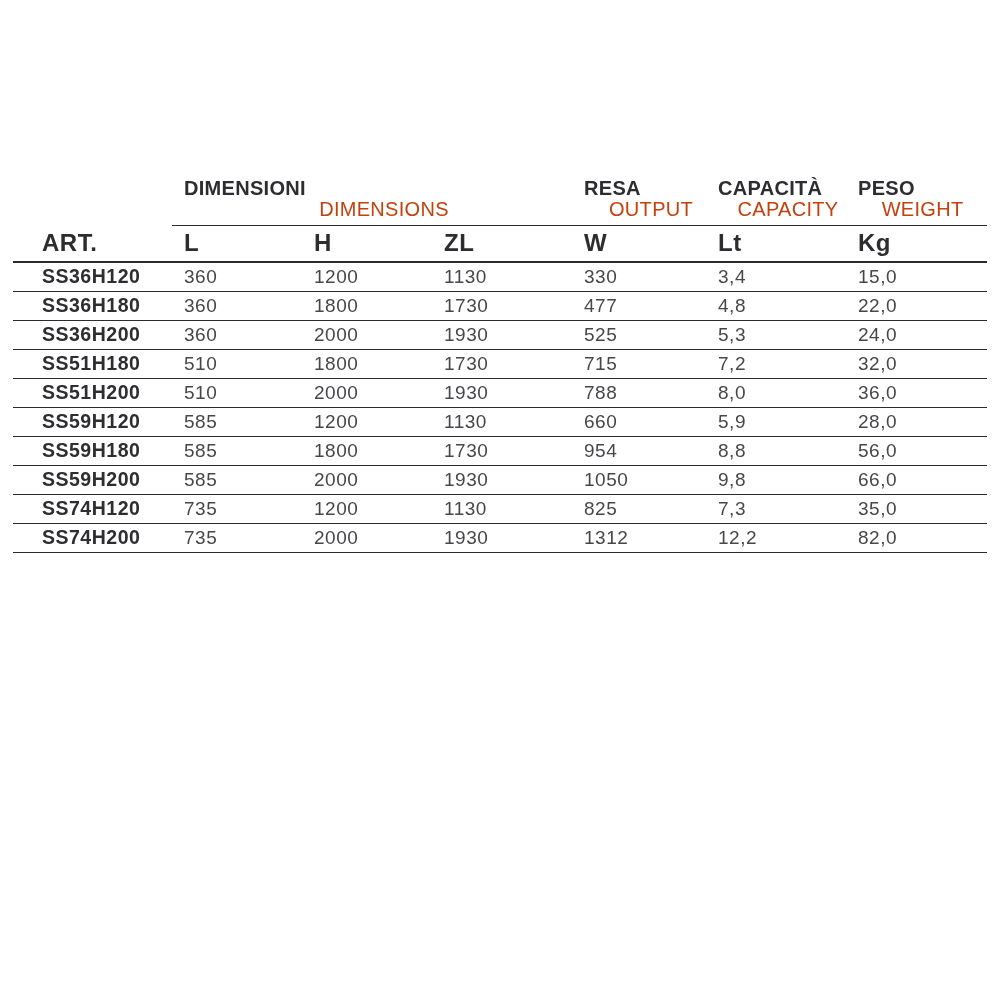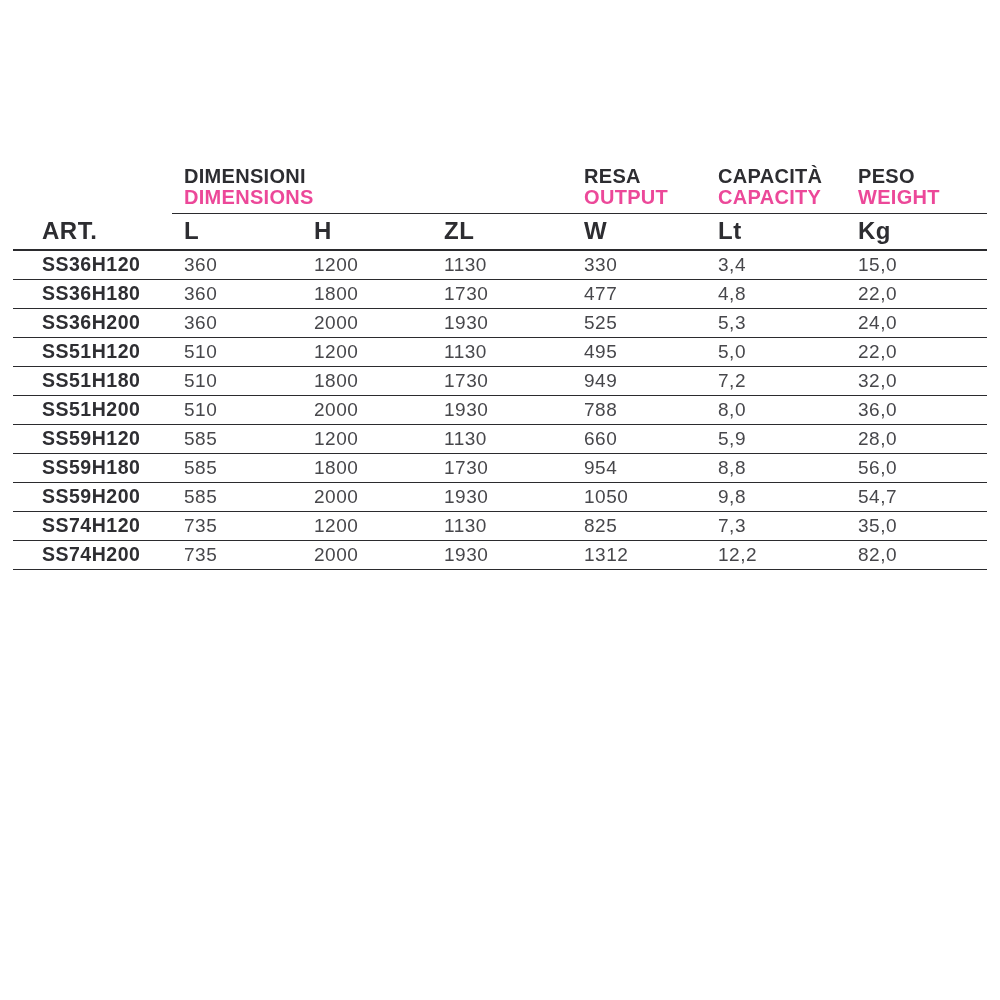--- a/index.html
+++ b/index.html
@@ -10,21 +10,21 @@
   body {
     width: 1000px;
     height: 1000px;
     position: relative;
     font-family: "Liberation Sans", sans-serif;
     -webkit-font-smoothing: antialiased;
   }
   table.spec-table {
     position: absolute;
     left: 13px;
-    top: 164px;
+    top: 176px;
     width: 974px;
     border-collapse: collapse;
     table-layout: fixed;
   }
   col.c-art { width: 159px; }
   col.c-l   { width: 142px; }
   col.c-h   { width: 130px; }
   col.c-zl  { width: 140px; }
   col.c-w   { width: 134px; }
   col.c-lt  { width: 140px; }
@@ -53,25 +53,26 @@
     border-bottom: 1.5px solid #2b2b2e;
   }
   .group-it {
     font-weight: 700;
     font-size: 20px;
     line-height: 21px;
     letter-spacing: 0.3px;
     color: #2d2d31;
   }
   .group-en {
-    font-weight: 700;
+    font-weight: 400;
     font-size: 20px;
     line-height: 21px;
     letter-spacing: 0.3px;
-    color: #ec4899;
+    color: #c2410c;
+    text-align: center;
   }
 
   
   tr.subheader-row { height: 37px; }
   tr.subheader-row td {
     font-weight: 700;
     font-size: 24px;
     color: #2d2d31;
     border-bottom: 2px solid #2b2b2e;
   }
@@ -153,34 +154,25 @@
   <tr class="data-row">
     <td class="art-col">SS36H200</td>
     <td class="l-col">360</td>
     <td>2000</td>
     <td>1930</td>
     <td>525</td>
     <td>5,3</td>
     <td>24,0</td>
   </tr>
   <tr class="data-row">
-    <td class="art-col">SS51H120</td>
-    <td class="l-col">510</td>
-    <td>1200</td>
-    <td>1130</td>
-    <td>495</td>
-    <td>5,0</td>
-    <td>22,0</td>
-  </tr>
-  <tr class="data-row">
     <td class="art-col">SS51H180</td>
     <td class="l-col">510</td>
     <td>1800</td>
     <td>1730</td>
-    <td>949</td>
+    <td>715</td>
     <td>7,2</td>
     <td>32,0</td>
   </tr>
   <tr class="data-row">
     <td class="art-col">SS51H200</td>
     <td class="l-col">510</td>
     <td>2000</td>
     <td>1930</td>
     <td>788</td>
     <td>8,0</td>
@@ -204,21 +196,21 @@
     <td>8,8</td>
     <td>56,0</td>
   </tr>
   <tr class="data-row">
     <td class="art-col">SS59H200</td>
     <td class="l-col">585</td>
     <td>2000</td>
     <td>1930</td>
     <td>1050</td>
     <td>9,8</td>
-    <td>54,7</td>
+    <td>66,0</td>
   </tr>
   <tr class="data-row">
     <td class="art-col">SS74H120</td>
     <td class="l-col">735</td>
     <td>1200</td>
     <td>1130</td>
     <td>825</td>
     <td>7,3</td>
     <td>35,0</td>
   </tr>

